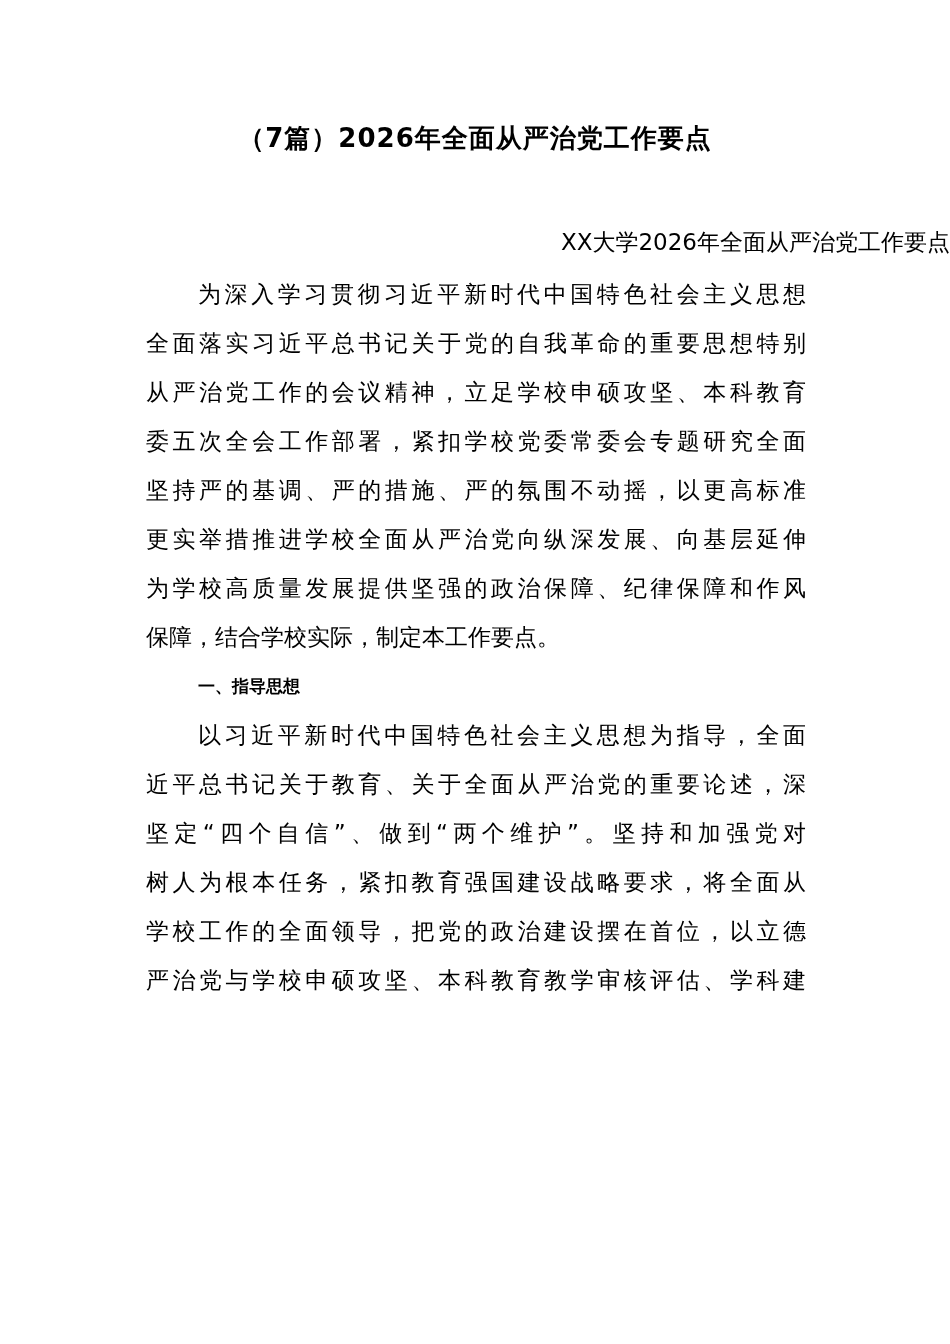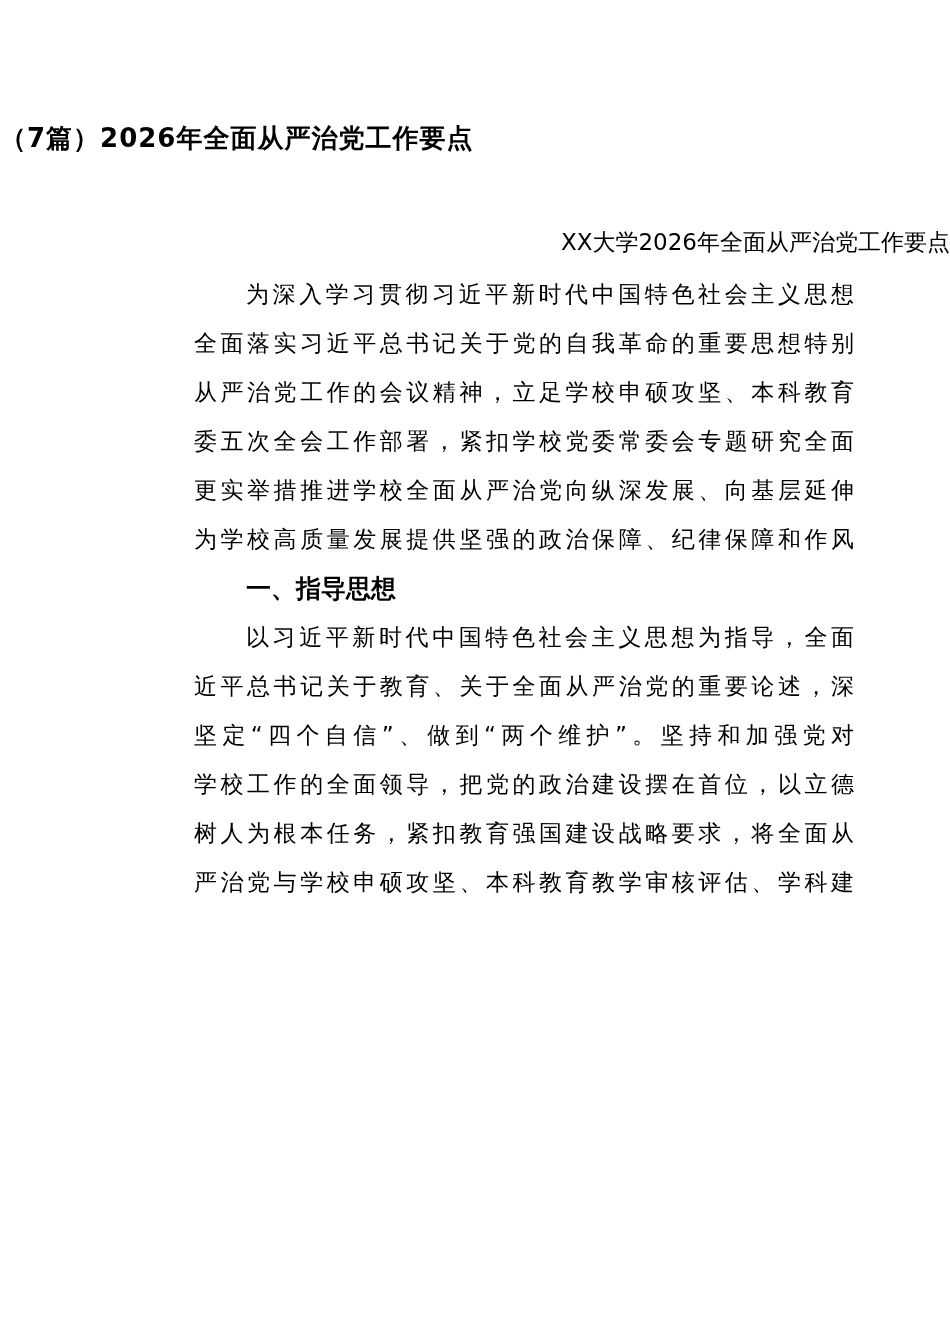--- a/index.html
+++ b/index.html
@@ -21,40 +21,40 @@
     top: 0;
     width: 950px;
     height: 1344px;
     background: #ffffff;
   }
   .doc-title {
     position: absolute;
     left: 0;
     width: 950px;
     top: 118px;
+    text-align: center;
     font-size: 26px;
     font-weight: bold;
     letter-spacing: 1px;
     line-height: 40px;
   }
   .subtitle {
     position: absolute;
     left: 0;
     width: 950px;
     top: 222px;
     text-align: right;
     font-size: 23px;
     line-height: 40px;
   }
   .body-text {
     position: absolute;
     left: 146px;
     width: 660px;
     top: 270px;
-    margin-left: 48px;
   }
   .line {
     display: block;
     height: 49px;
     line-height: 49px;
     font-size: 23px;
     white-space: nowrap;
     text-align: justify;
     text-align-last: justify;
     letter-spacing: 0px;
@@ -62,21 +62,21 @@
   .line.indent {
     padding-left: 52px;
   }
   .line.last {
     text-align-last: left;
   }
   .heading {
     display: block;
     height: 49px;
     line-height: 49px;
-    font-size: 25px;
+    font-size: 17px;
     font-weight: bold;
     padding-left: 52px;
     white-space: nowrap;
   }
 </style>
 </head>
 <body>
 
 <div class="page">
 
@@ -84,29 +84,31 @@
 
   <div class="subtitle">XX大学2026年全面从严治党工作要点</div>
 
   <div class="body-text">
 
     <div>
       <span class="line indent">为深入学习贯彻习近平新时代中国特色社会主义思想</span>
       <span class="line">全面落实习近平总书记关于党的自我革命的重要思想特别</span>
       <span class="line">从严治党工作的会议精神，立足学校申硕攻坚、本科教育</span>
       <span class="line">委五次全会工作部署，紧扣学校党委常委会专题研究全面</span>
+      <span class="line">坚持严的基调、严的措施、严的氛围不动摇，以更高标准</span>
       <span class="line">更实举措推进学校全面从严治党向纵深发展、向基层延伸</span>
       <span class="line">为学校高质量发展提供坚强的政治保障、纪律保障和作风</span>
+      <span class="line last">保障，结合学校实际，制定本工作要点。</span>
     </div>
 
     <div class="heading">一、指导思想</div>
 
     <div>
       <span class="line indent">以习近平新时代中国特色社会主义思想为指导，全面</span>
       <span class="line">近平总书记关于教育、关于全面从严治党的重要论述，深</span>
       <span class="line">坚定“四个自信”、做到“两个维护”。坚持和加强党对</span>
+      <span class="line">树人为根本任务，紧扣教育强国建设战略要求，将全面从</span>
       <span class="line">学校工作的全面领导，把党的政治建设摆在首位，以立德</span>
-      <span class="line">树人为根本任务，紧扣教育强国建设战略要求，将全面从</span>
       <span class="line">严治党与学校申硕攻坚、本科教育教学审核评估、学科建</span>
     </div>
 
   </div>
 </div>
 
 </body></html>

